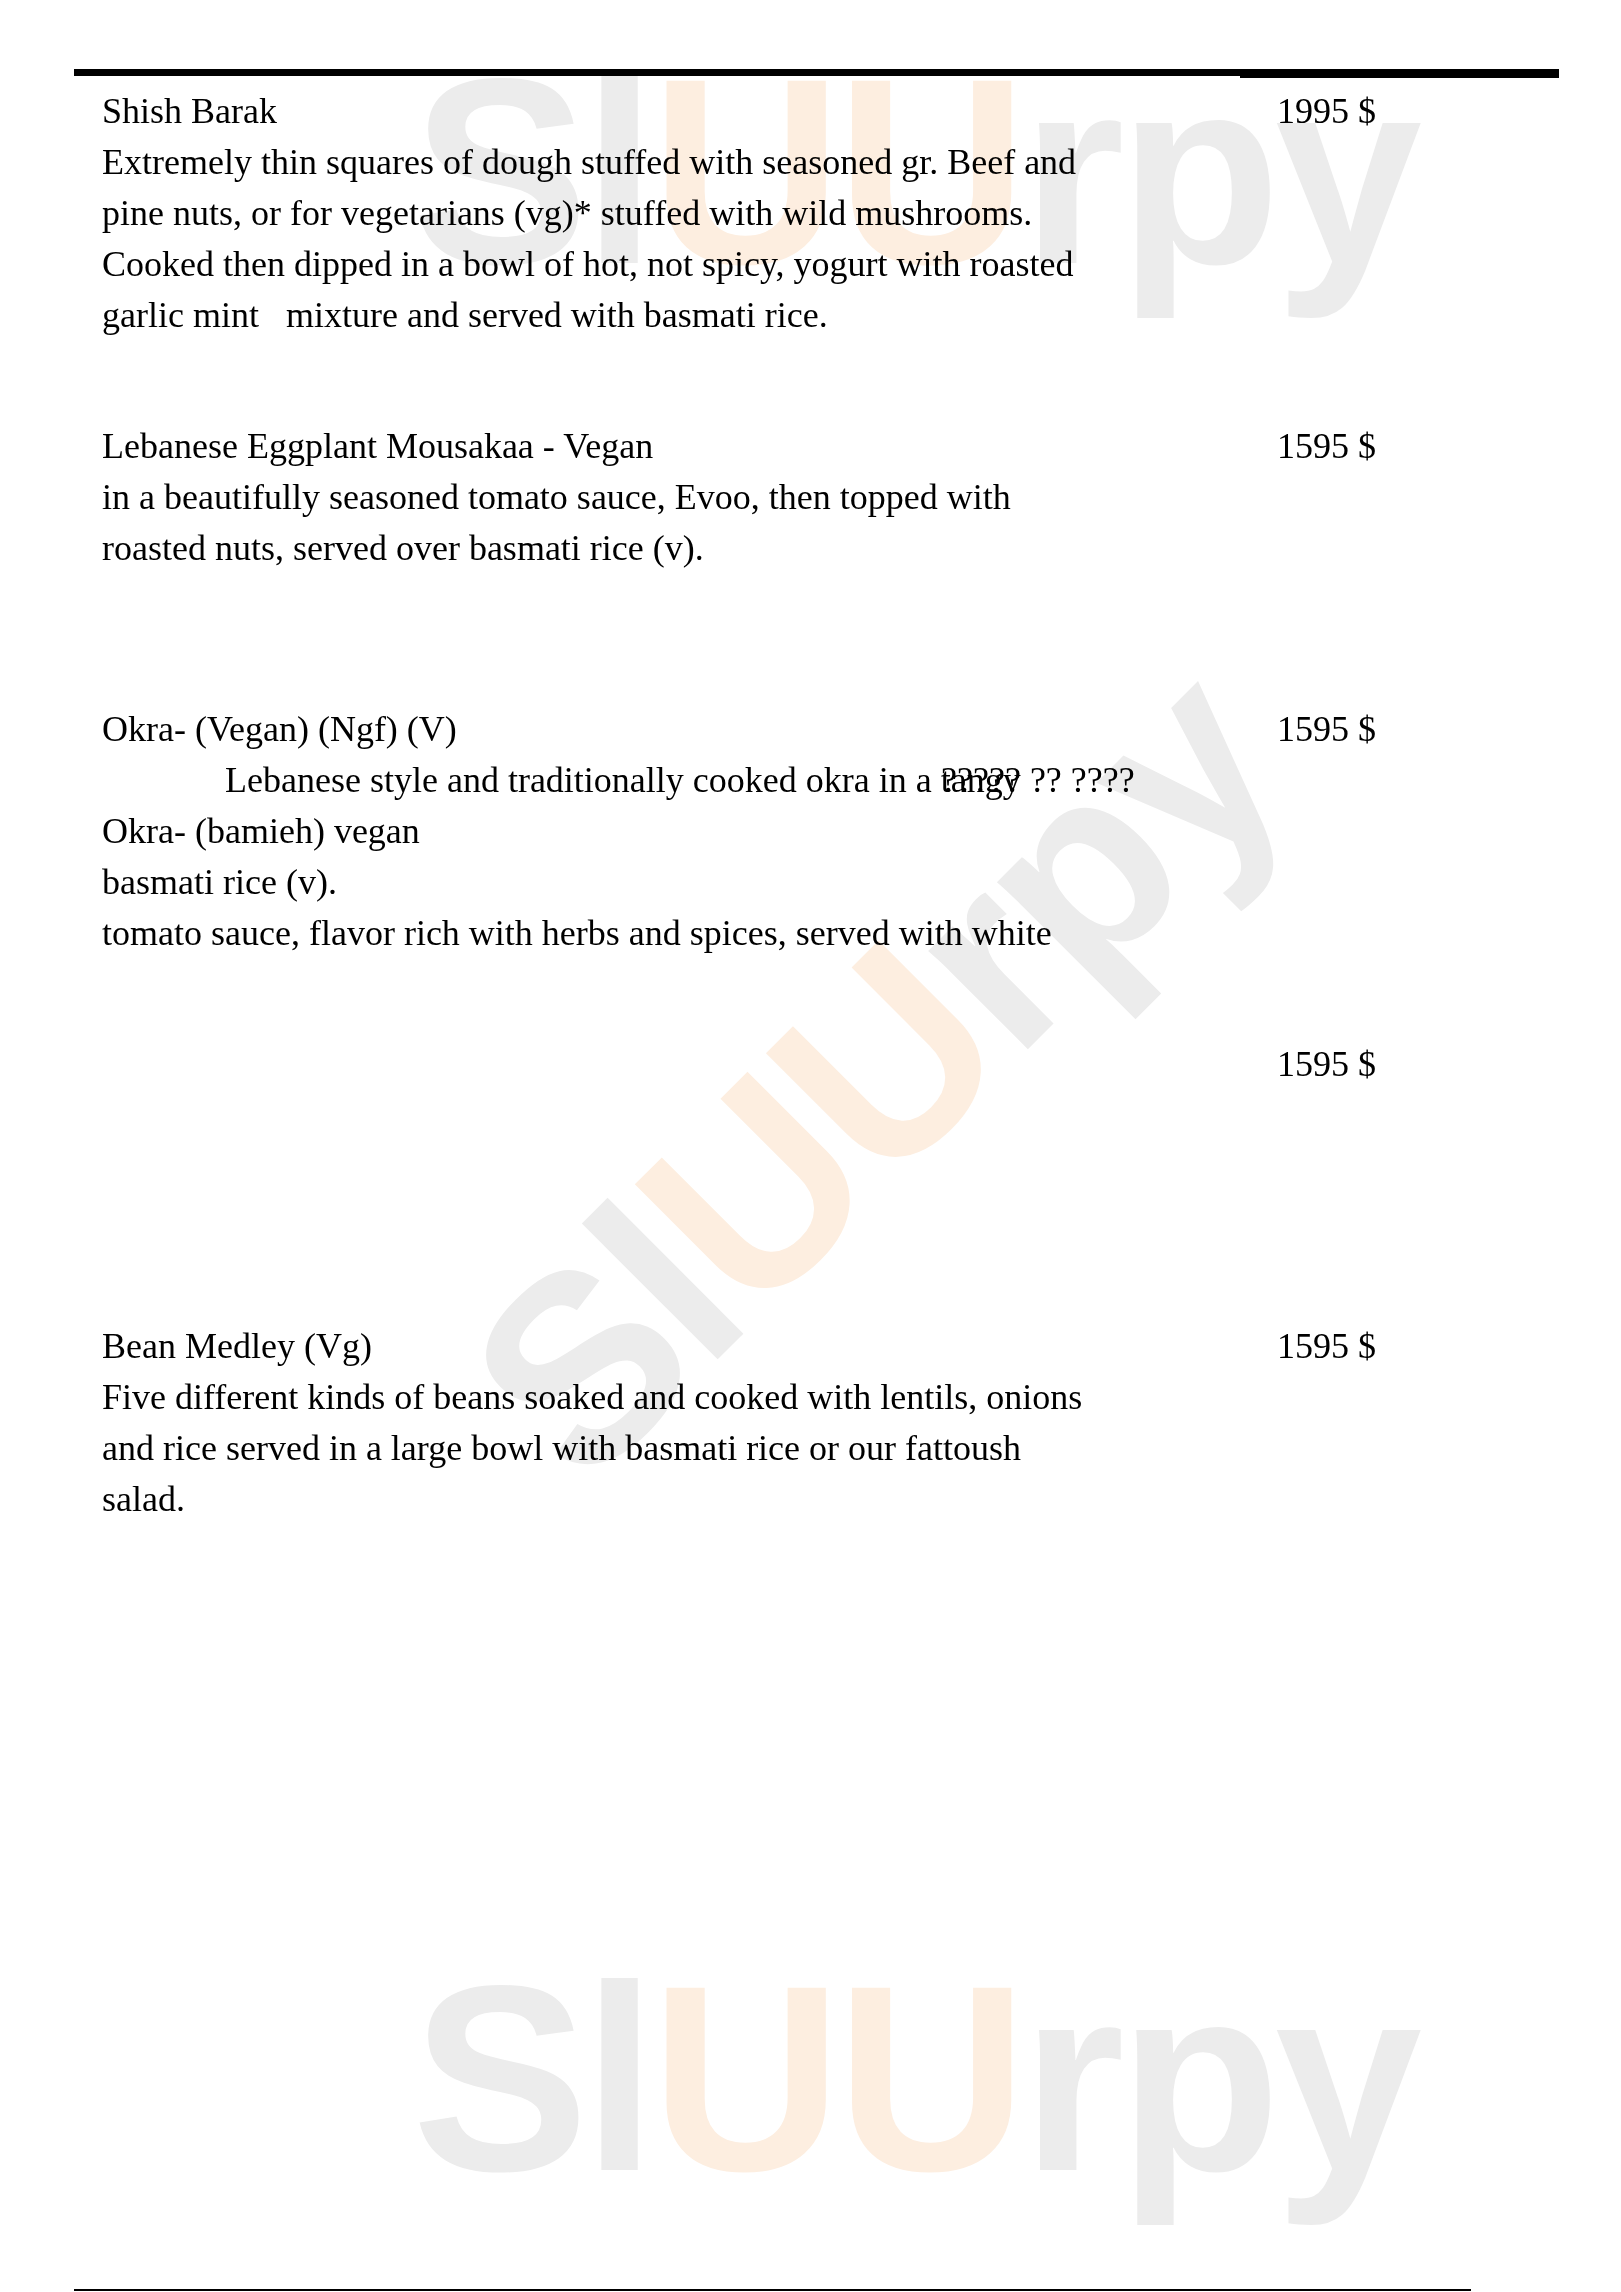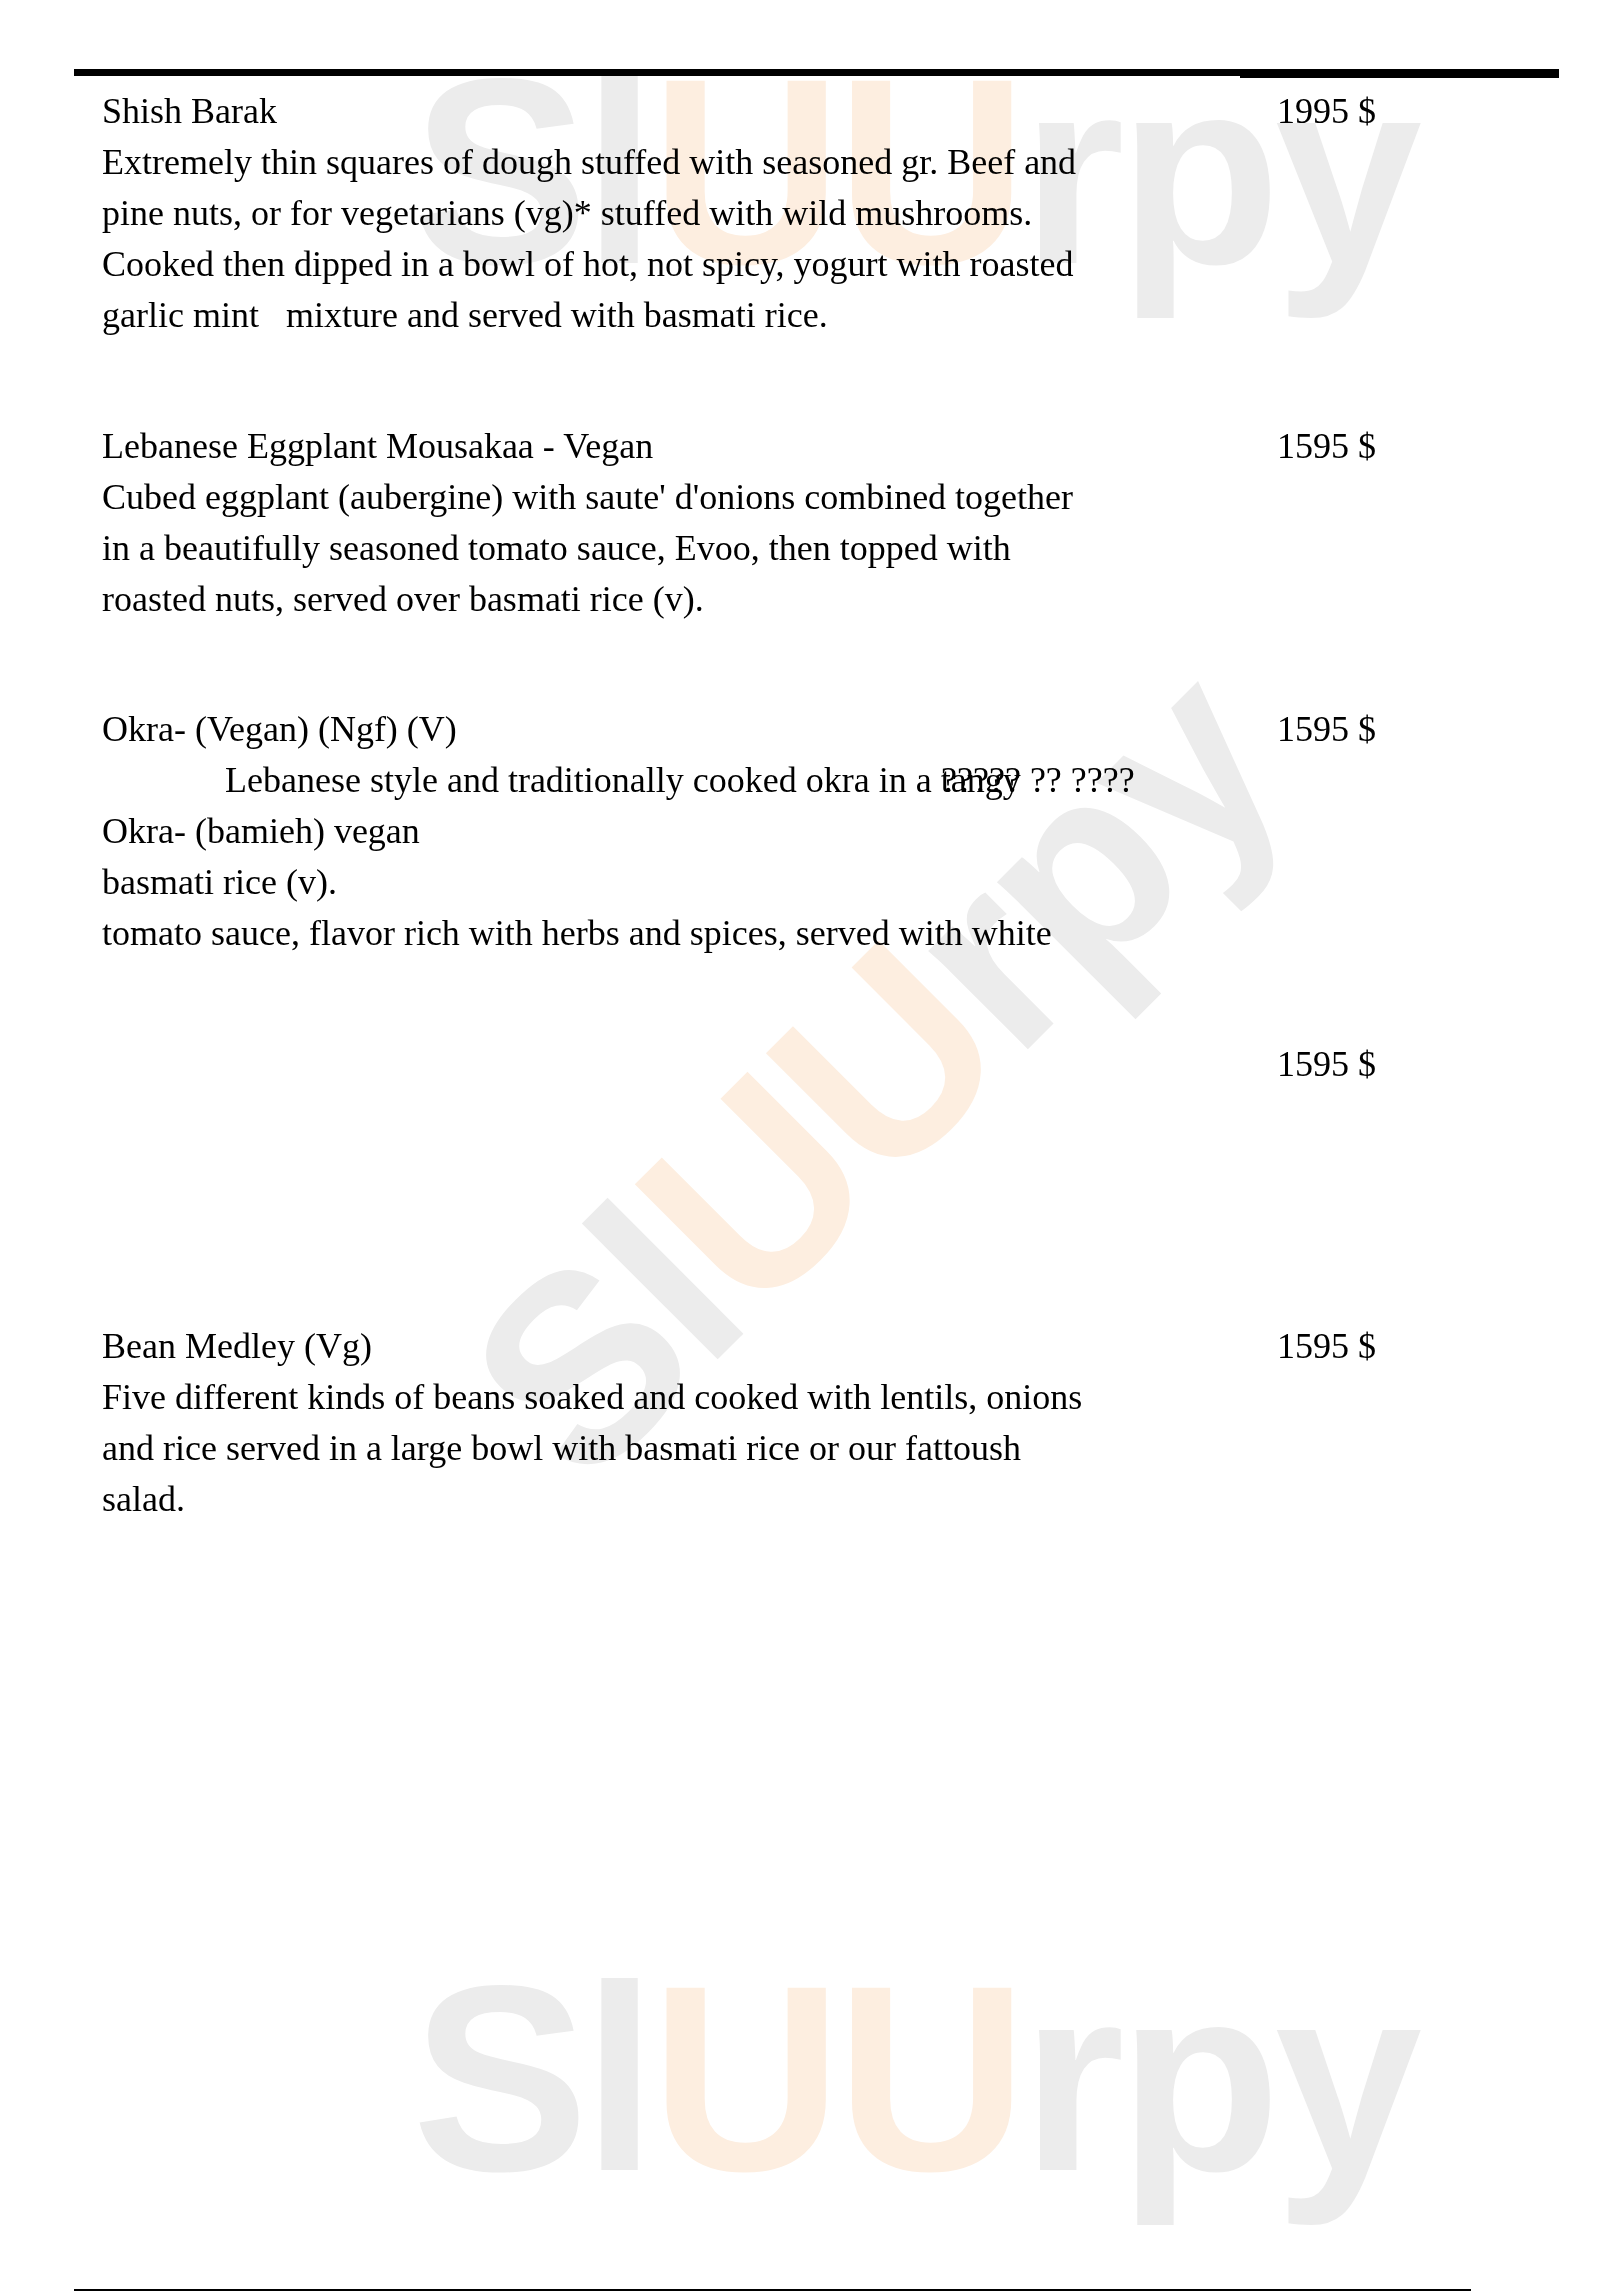--- a/index.html
+++ b/index.html
@@ -49,21 +49,20 @@
     <span class="title">Shish Barak</span>
     <span class="line">Extremely thin squares of dough stuffed with seasoned gr. Beef and</span>
     <span class="line">pine nuts, or for vegetarians (vg)* stuffed with wild mushrooms.</span>
     <span class="line">Cooked then dipped in a bowl of hot, not spicy, yogurt with roasted</span>
     <span class="line">garlic mint   mixture and served with basmati rice.</span>
   </div>
   <div class="price" style="top:86px">1995 $</div>
 
   <div class="item" style="top:421px">
     <span class="title">Lebanese Eggplant Mousakaa - Vegan</span>
-    <span class="line">Cubed eggplant (aubergine) with saute' d'onions combined together</span>
     <span class="line">in a beautifully seasoned tomato sauce, Evoo, then topped with</span>
     <span class="line">roasted nuts, served over basmati rice (v).</span>
   </div>
   <div class="price" style="top:421px">1595 $</div>
 
   <div class="item" style="top:704px">
     <span class="title">Okra- (Vegan) (Ngf) (V)</span>
     <span class="line indent">Lebanese style and traditionally cooked okra in a tangy</span>
     <span class="line">Okra- (bamieh) vegan</span>
     <span class="line">basmati rice (v).</span>

